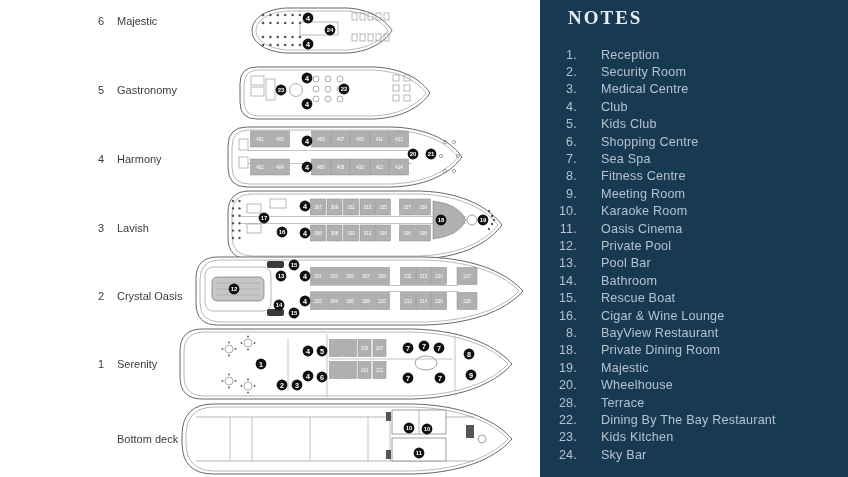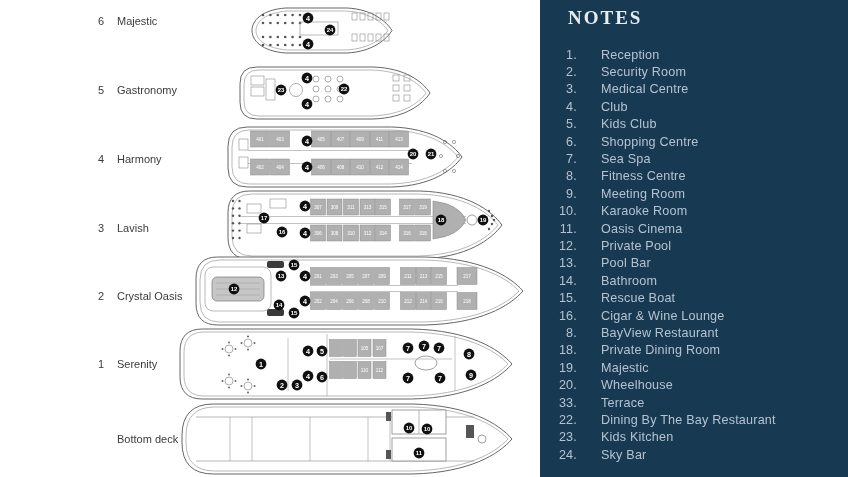--- a/index.html
+++ b/index.html
@@ -590,21 +590,21 @@
         </li>
         <li>
           <span class="note-num">19.</span>
           <span class="note-label">Majestic</span>
         </li>
         <li>
           <span class="note-num">20.</span>
           <span class="note-label">Wheelhouse</span>
         </li>
         <li>
-          <span class="note-num">33.</span>
+          <span class="note-num">28.</span>
           <span class="note-label">Terrace</span>
         </li>
         <li>
           <span class="note-num">22.</span>
           <span class="note-label">Dining By The Bay Restaurant</span>
         </li>
         <li>
           <span class="note-num">23.</span>
           <span class="note-label">Kids Kitchen</span>
         </li>

